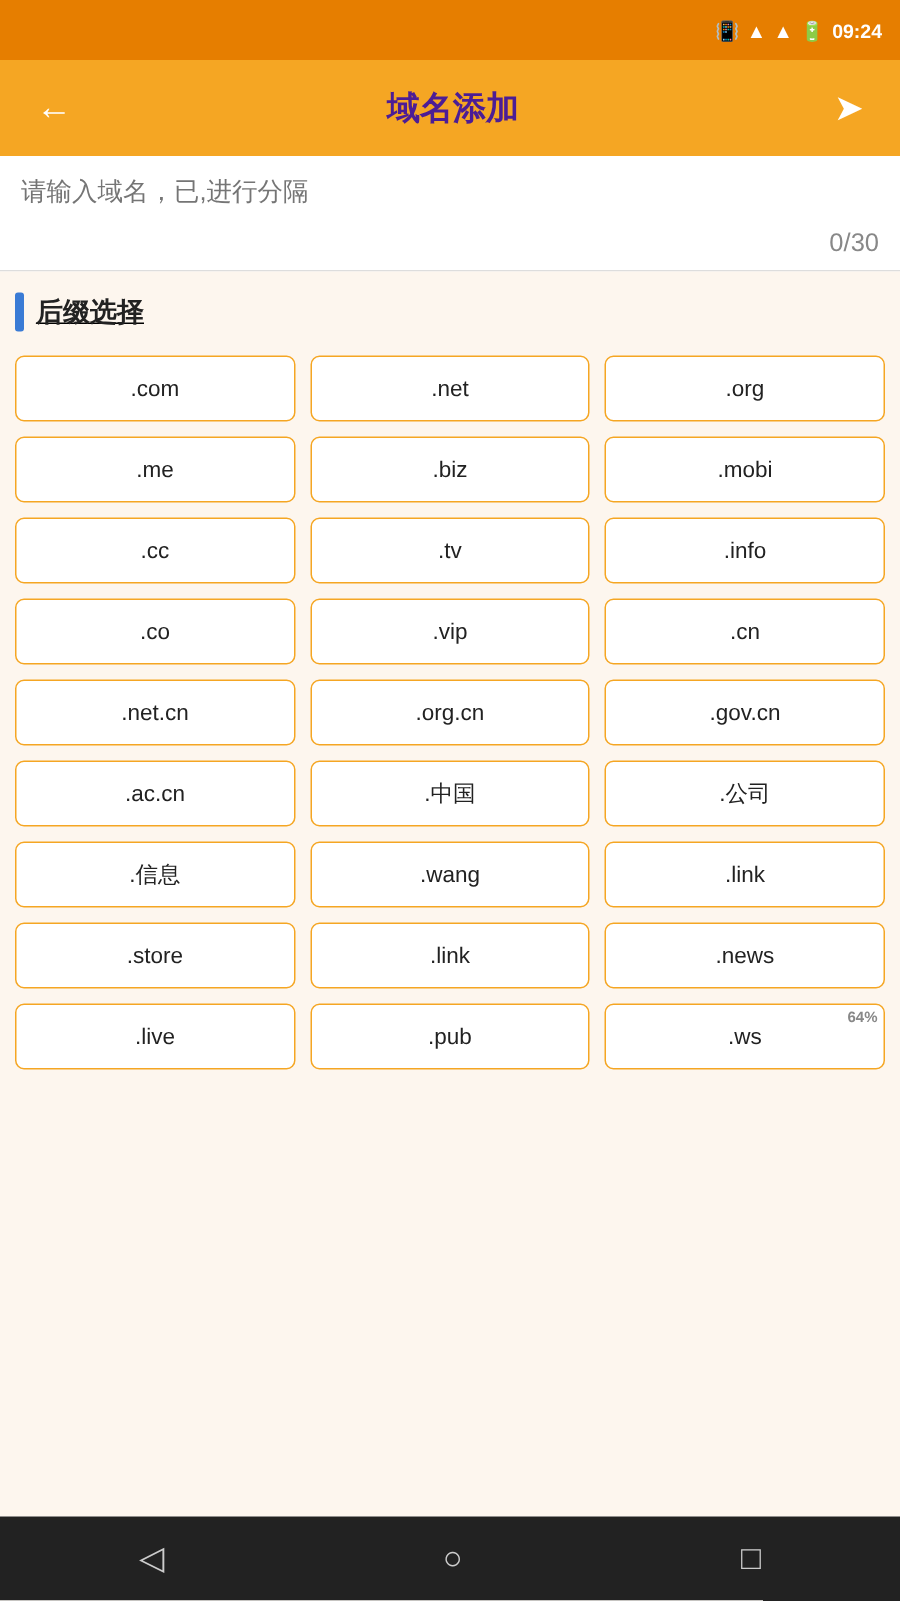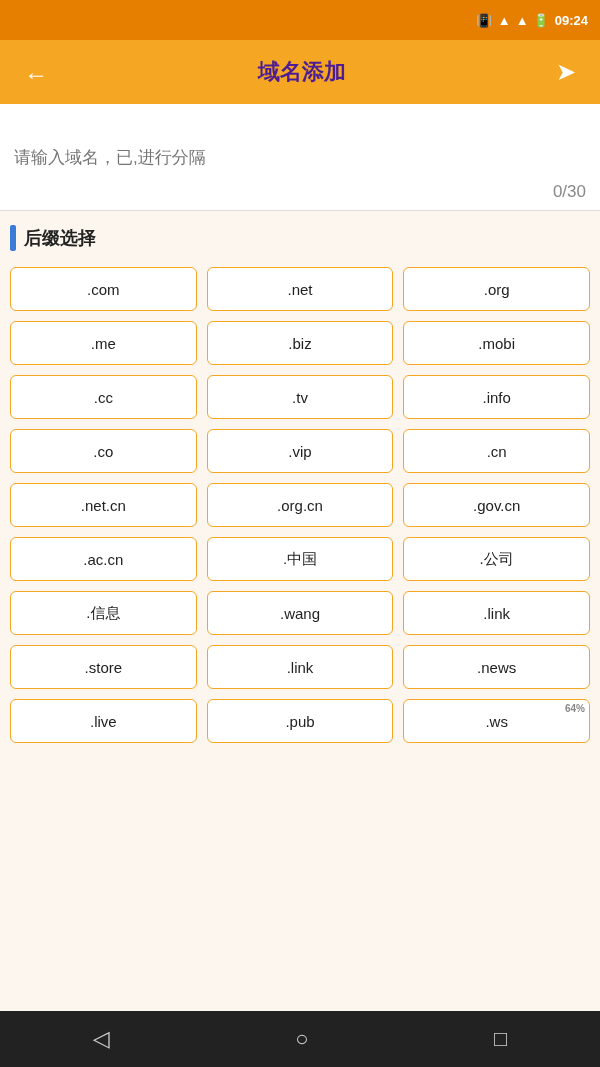--- a/index.html
+++ b/index.html
@@ -63,21 +63,20 @@
       border-bottom: 1px solid #ddd;
     }
     .domain-input {
       width: 100%;
       border: none;
       outline: none;
       font-size: 17px;
       color: #aaa;
       padding: 0 0 10px 0;
       background: transparent;
-      margin-top: 30px;
     }
     .count-row {
       text-align: right;
       color: #888;
       font-size: 17px;
       padding: 4px 0 8px 0;
     }
 
     
     .content {
@@ -86,20 +85,21 @@
       padding: 14px 10px;
       overflow-y: auto;
     }
 
     
     .section-header {
       display: flex;
       align-items: center;
       gap: 8px;
       margin-bottom: 16px;
+      text-decoration: underline;
     }
     .section-bar {
       width: 6px;
       height: 26px;
       background: #3a7bd5;
       border-radius: 2px;
     }
     .section-title {
       font-size: 18px;
       font-weight: bold;

